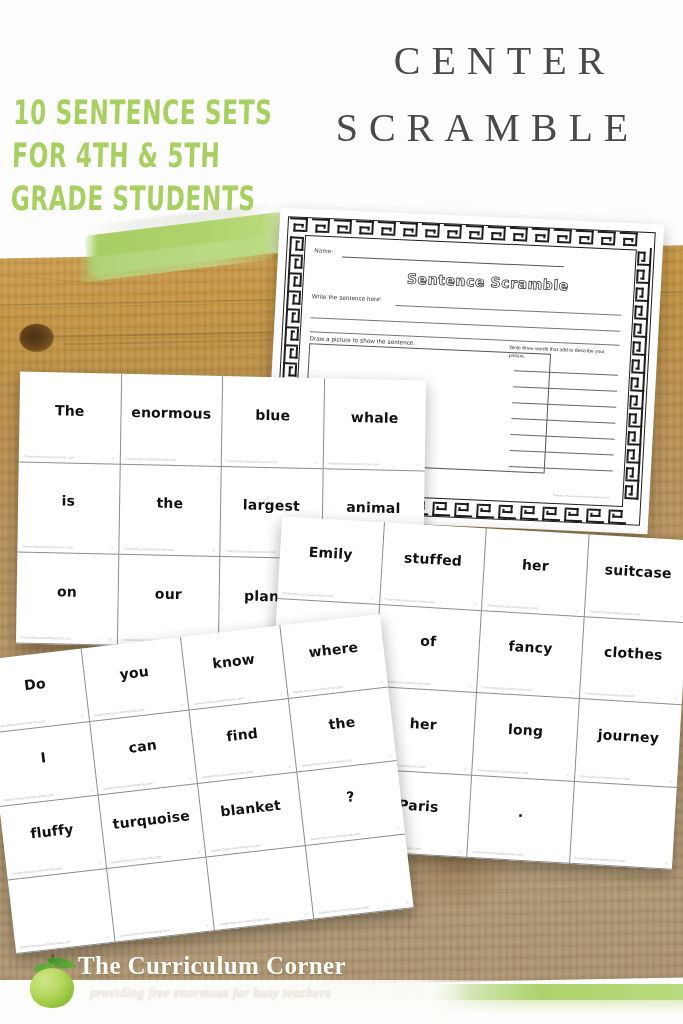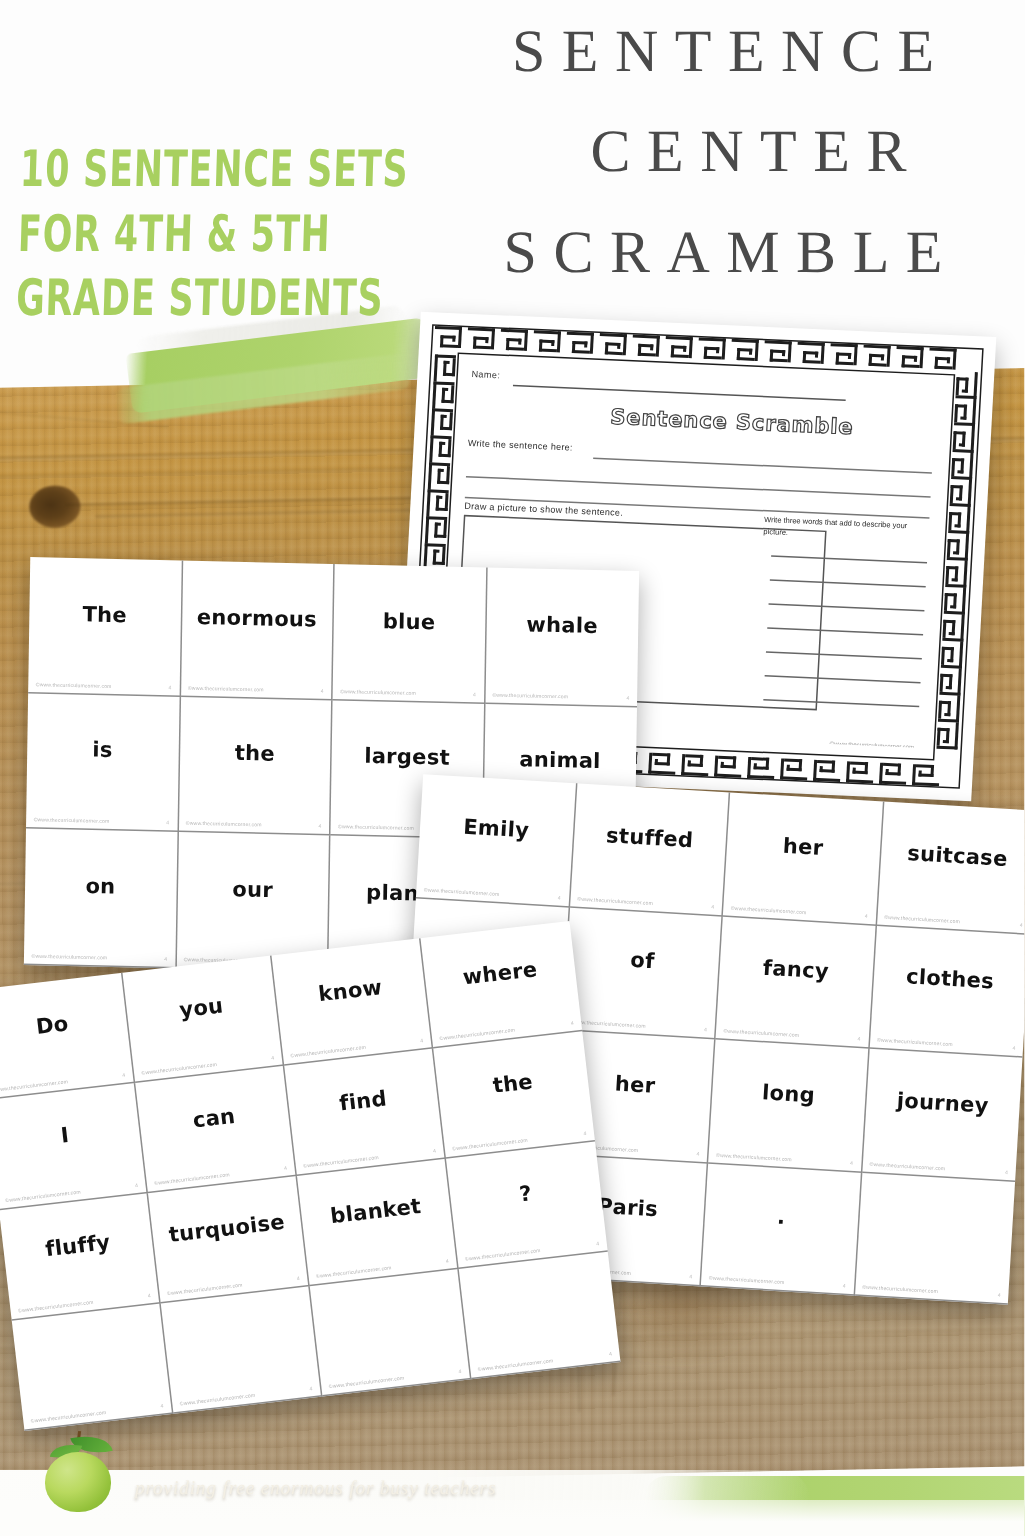--- a/index.html
+++ b/index.html
@@ -249,21 +249,20 @@
     <div class="wood-stain" style="left:30px; top:380px; width:160px; height:60px; opacity:.5;"></div>
   </div>
 
   <div class="brush-top">
     <div class="gw"></div>
     <div class="g1"></div>
     <div class="g2"></div>
   </div>
 
   <div class="title-block">
-    <div class="title-line tl1">SENTENCE</div>
     <div class="title-line tl3">CENTER</div>
     <div class="title-line tl2">SCRAMBLE</div>
   </div>
 
   <div class="sub-head">
     <div>10 SENTENCE SETS</div>
     <div>FOR 4TH &amp; 5TH</div>
     <div>GRADE STUDENTS</div>
   </div>
 
@@ -1104,16 +1103,17 @@
   </div>
   <div class="bottom-white"></div>
 
   <div class="logo">
     <div class="apple">
       <div class="stem"></div>
       <div class="leafA"></div>
       <div class="leafB"></div>
       <div class="body"></div>
     </div>
+    <div class="logo-name">The Curriculum Corner</div>
     <div class="logo-tag">providing free enormous for busy teachers</div>
   </div>
 
 </div>
 
 </body></html>

